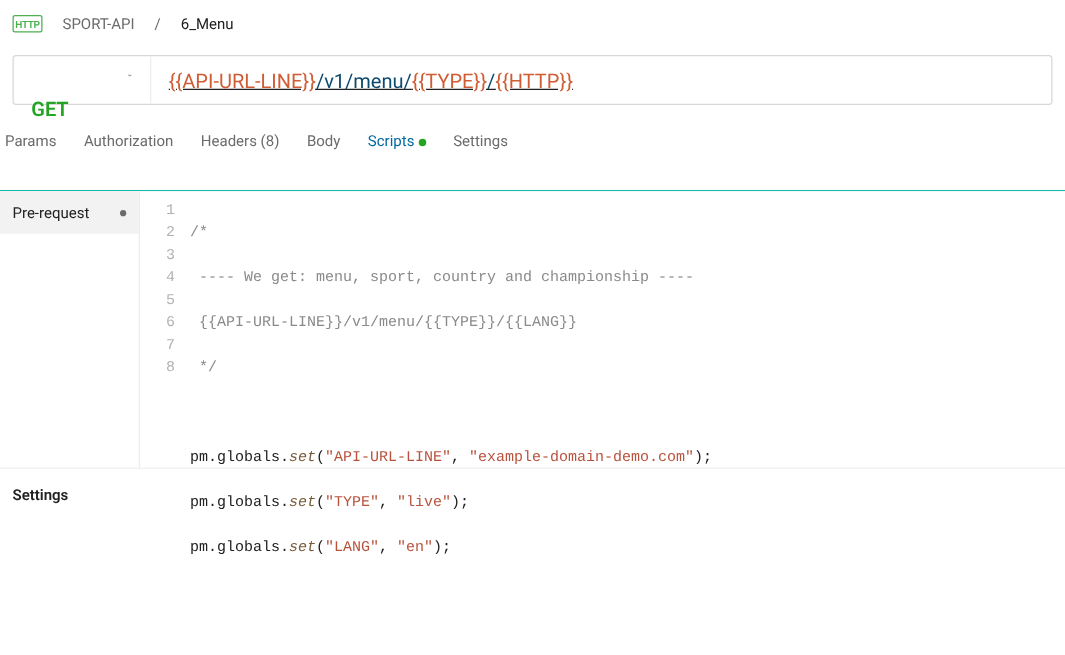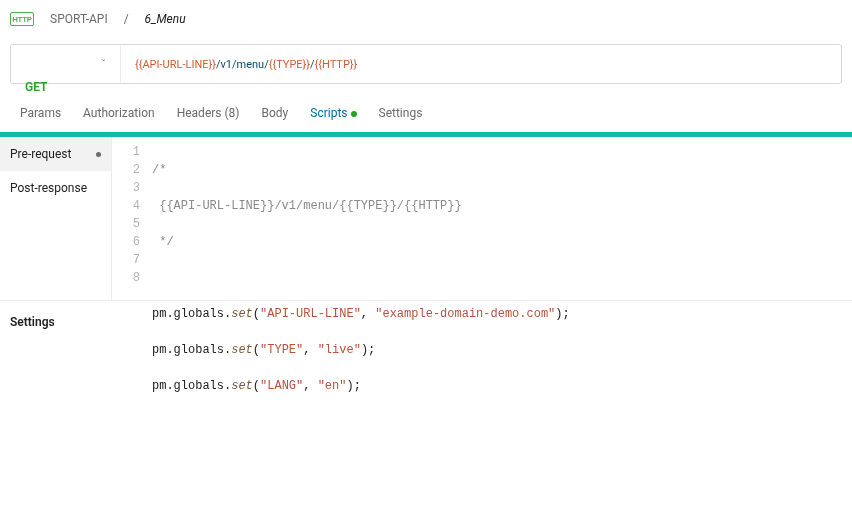--- a/index.html
+++ b/index.html
@@ -27,76 +27,78 @@
     width: 24px;
     height: 14px;
     border: 1px solid #4caf50;
     border-radius: 2px;
     font-size: 8px;
     font-weight: 600;
     color: #4caf50;
     letter-spacing: -0.3px;
   }
   .crumb-sep { color: #6b6b6b; }
-  .crumb-name { color: #212121; font-style: italic; }
+  .crumb-name { color: #212121; }
   .request-bar {
     margin: 8px 10px 0 10px;
     border: 1px solid #d8d8d8;
     border-radius: 3px;
     display: flex;
     align-items: center;
     height: 40px;
     background: #ffffff;
   }
   .method-select {
     width: 110px;
     height: 100%;
     display: flex;
     align-items: center;
     justify-content: space-between;
     padding: 0 14px;
     border-right: 1px solid #ececec;
     cursor: pointer;
   }
-  .method-label { color: #23a523; font-weight: 600; font-size: 12px; margin-top: 46px; }
+  .method-label { color: #23a523; font-weight: 600; font-size: 16px; margin-top: 46px; }
   .chevron { font-size: 10px; color: #6b6b6b; }
   .url-input {
     flex: 1;
     display: flex;
     align-items: center;
     padding: 0 14px;
-    font-size: 11px;
+    font-size: 16px;
     gap: 0;
     font-family: -apple-system, BlinkMacSystemFont, "Segoe UI", Roboto, Arial, sans-serif;
+    text-decoration: underline;
   }
   .var-token { color: #d05c34; }
   .plain-token { color: #0c4a6e; }
   .tabs {
     display: flex;
     gap: 22px;
-    padding: 18px 10px 8px 20px;
+    padding: 18px 10px 8px 4px;
     font-size: 12px;
     color: #6b6b6b;
   }
   .tab { cursor: pointer; padding: 4px 0; position: relative; }
   .tab.active { color: #0369a1; }
   .dot {
     display: inline-block;
     width: 6px;
     height: 6px;
     border-radius: 50%;
     background: #23a523;
     margin-left: 3px;
     vertical-align: middle;
   }
   .editor-area {
     display: flex;
-    border-top: 5px solid #14b8a6;
+    border-top: 1px solid #14b8a6;
     border-bottom: 1px solid #ececec;
-    height: 169px;
+    height: 223px;
+    margin-top: 20px;
   }
   .sidebar {
     width: 112px;
     background: #ffffff;
     border-right: 1px solid #ececec;
   }
   .side-tab {
     display: flex;
     align-items: center;
     justify-content: space-between;
@@ -176,39 +178,37 @@
     <span>Scripts</span><span class="dot"></span>
   </div>
   <div class="tab">Settings</div>
 </div>
 
 <div class="editor-area">
   <div class="sidebar">
     <div class="side-tab active">
       <span>Pre-request</span>
       <span class="side-dot"></span>
-    </div>
-    <div class="side-tab">
-      <span>Post-response</span>
     </div>
   </div>
   <div class="code-pane">
     <div class="gutter">
       <div>1</div>
         <div>2</div>
         <div>3</div>
         <div>4</div>
         <div>5</div>
         <div>6</div>
         <div>7</div>
         <div>8</div>
     </div>
     <div class="code">
 <div><span class="comment">/*</span></div>
-<div><span class="comment"> {{API-URL-LINE}}/v1/menu/{{TYPE}}/{{HTTP}}</span></div>
+<div><span class="comment"> ---- We get: menu, sport, country and championship ----</span></div>
+<div><span class="comment"> {{API-URL-LINE}}/v1/menu/{{TYPE}}/{{LANG}}</span></div>
 <div><span class="comment"> */</span></div>
 <div><span></span>&nbsp;</div>
 <div><span>pm.globals.</span><span class="member">set</span><span>(</span><span class="string">"API-URL-LINE"</span><span>, </span><span class="string">"example-domain-demo.com"</span><span>);</span></div>
 <div><span>pm.globals.</span><span class="member">set</span><span>(</span><span class="string">"TYPE"</span><span>, </span><span class="string">"live"</span><span>);</span></div>
 <div><span>pm.globals.</span><span class="member">set</span><span>(</span><span class="string">"LANG"</span><span>, </span><span class="string">"en"</span><span>);</span></div>
     </div>
   </div>
 </div>
 
 <div class="response-header">Settings</div>

